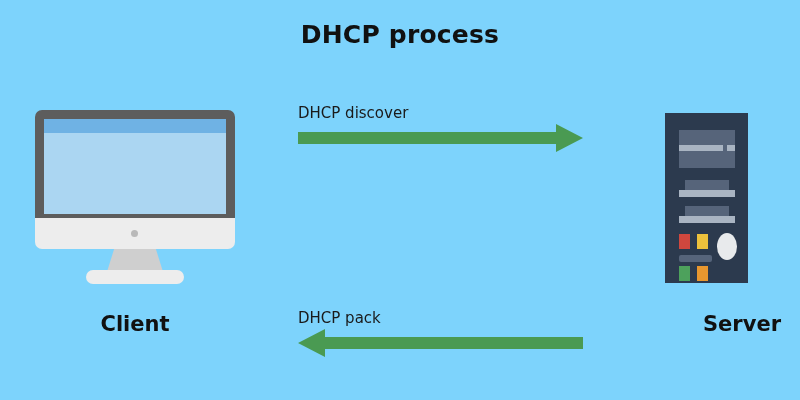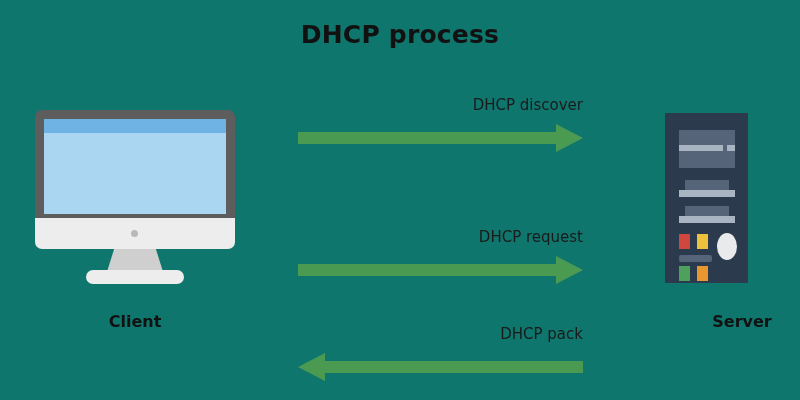--- a/index.html
+++ b/index.html
@@ -7,41 +7,41 @@
     padding: 0;
     background: #ffffff;
   }
   body {
     font-family: "DejaVu Sans", sans-serif;
   }
   #canvas {
     position: relative;
     width: 800px;
     height: 400px;
-    background: #0f766e;
+    background: #7dd3fc;
     overflow: hidden;
   }
 
   
   #diagram-title {
     position: absolute;
     left: 0;
     top: 20px;
     width: 800px;
     text-align: center;
     font-size: 25px;
     font-weight: bold;
     color: #111111;
     letter-spacing: 0.2px;
   }
 
   
   .endpoint-label {
     position: absolute;
-    font-size: 16px;
+    font-size: 21px;
     font-weight: bold;
     color: #111111;
     text-align: center;
   }
   #client-label { left: 30px;  top: 312px; width: 210px; }
   #server-label { left: 652px; top: 312px; width: 180px; }
 
   
   #client-graphic {
     position: absolute;
@@ -155,38 +155,38 @@
   
   .message {
     position: absolute;
     left: 298px;
     width: 285px;
     height: 56px;
   }
   .message-label {
     position: absolute;
     left: 0;
-    top: 0;
+    top: 8px;
     width: 285px;
-    text-align: right;
+    text-align: left;
     font-size: 15px;
     color: #1a1a1a;
   }
   .arrow-svg {
     position: absolute;
     left: 0;
     bottom: 0;
     width: 285px;
     height: 28px;
     display: block;
   }
   #message-0 { top: 96px; }
   #message-1 { top: 166px; }
   #message-2 { top: 228px; }
-  #message-3 { top: 301px; margin-top: 24px; }
+  #message-3 { top: 301px; }
 </style>
 </head>
 <body>
 
 <div id="canvas">
 
   <div id="diagram-title">DHCP process</div>
 
   <div id="client-graphic">
     <div id="monitor-bezel">
@@ -221,26 +221,20 @@
   <div class="endpoint-label" id="server-label">Server</div>
 
   <div class="message" id="message-0">
     <div class="message-label">DHCP discover</div>
     <svg class="arrow-svg" viewBox="0 0 285 28" preserveAspectRatio="none">
       <polygon points="0,8 258,8 258,0 285,14 258,28 258,20 0,20" fill="#4a9a52"></polygon>
     </svg>
   </div>
 
 
-  <div class="message" id="message-2">
-    <div class="message-label">DHCP request</div>
-    <svg class="arrow-svg" viewBox="0 0 285 28" preserveAspectRatio="none">
-      <polygon points="0,8 258,8 258,0 285,14 258,28 258,20 0,20" fill="#4a9a52"></polygon>
-    </svg>
-  </div>
 
   <div class="message" id="message-3">
     <div class="message-label">DHCP pack</div>
     <svg class="arrow-svg" viewBox="0 0 285 28" preserveAspectRatio="none">
       <polygon points="285,8 27,8 27,0 0,14 27,28 27,20 285,20" fill="#4a9a52"></polygon>
     </svg>
   </div>
 
 </div>
 

